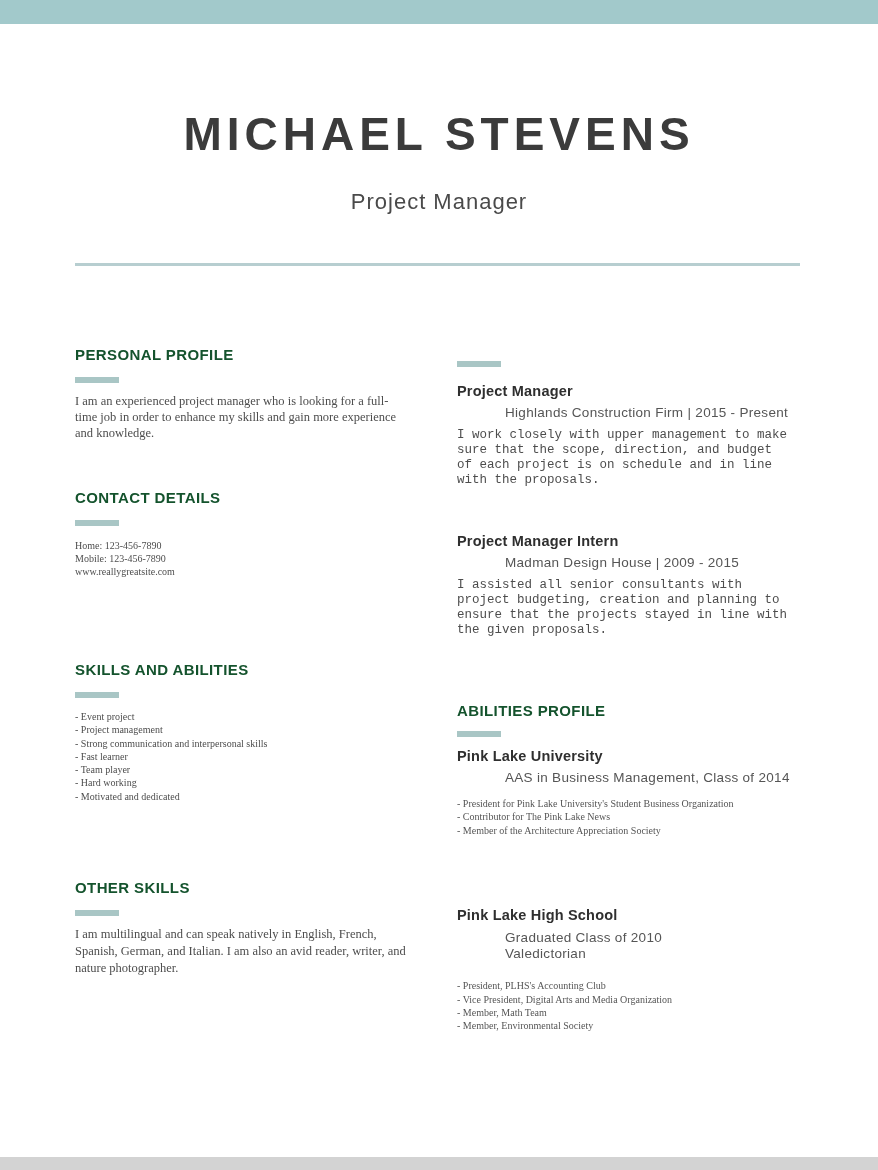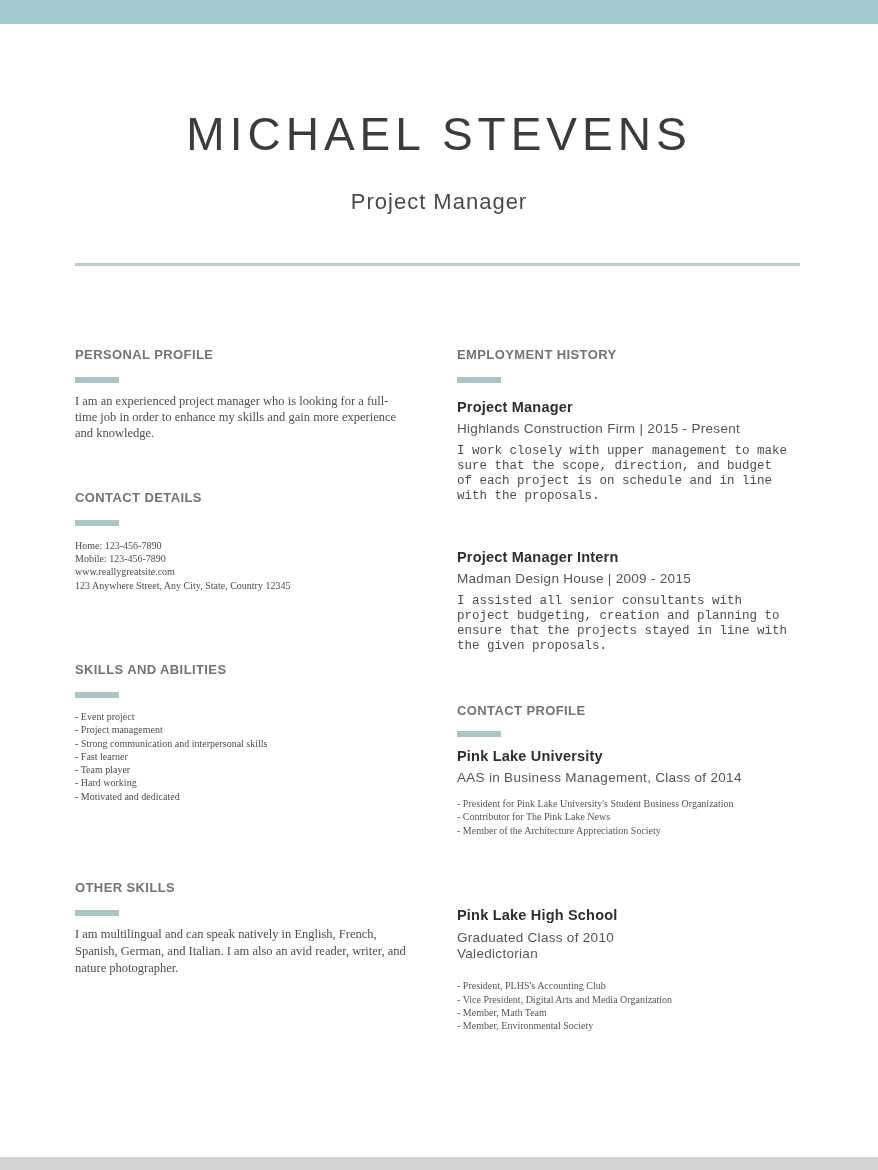--- a/index.html
+++ b/index.html
@@ -19,21 +19,21 @@
   }
   .bottom-bar {
     position: absolute; left: 0; bottom: 0;
     width: 878px; height: 13px;
     background: #d3d3d3;
   }
 
   .name {
     position: absolute; top: 110px; left: 0;
     width: 878px; text-align: center;
-    font-size: 46px; font-weight: normal;
+    font-size: 46px; font-weight: bold;
     letter-spacing: 5px;
     color: #3b3b3b;
     line-height: 48px;
   }
   .subtitle {
     position: absolute; top: 189px; left: 0;
     width: 878px; text-align: center;
     font-size: 22px; color: #4a4a4a;
     letter-spacing: 1px;
     line-height: 26px;
@@ -42,23 +42,23 @@
     position: absolute; top: 263px; left: 75px;
     width: 725px; height: 3px;
     background: #b7ced0;
   }
 
   .section { position: absolute; }
   .col-left  { left: 75px;  width: 332px; }
   .col-right { left: 457px; width: 336px; }
 
   .section-heading {
-    font-size: 13px; font-weight: bold;
+    font-size: 15px; font-weight: bold;
     letter-spacing: 0.4px;
-    color: #737373;
+    color: #14532d;
     line-height: 16px;
   }
   .accent-bar {
     width: 44px; height: 6px;
     background: #a9c6c5;
     margin-top: 14px;
   }
 
   .serif-body {
     font-family: "Liberation Serif", serif;
@@ -77,20 +77,21 @@
 
   .entry-title {
     font-size: 14.5px; font-weight: bold;
     color: #2f2f2f; line-height: 16px;
     letter-spacing: 0.2px;
   }
   .entry-meta {
     font-size: 13.5px; color: #555555;
     line-height: 16px; letter-spacing: 0.3px;
     margin-top: 6px;
+    margin-left: 48px;
   }
   .entry-desc {
     font-family: Liberation Mono, monospace;
     font-size: 12.5px; line-height: 15px;
     color: #4d4d4d;
     margin-top: 7px;
   }
   .entry-bullets {
     font-family: "Liberation Serif", serif;
     font-size: 10px; line-height: 13.4px;
@@ -121,21 +122,20 @@
     <div class="serif-body">I am an experienced project manager who is looking for a full-time job in order to enhance my skills and gain more experience and knowledge.</div>
   </div>
 
   <div class="section col-left" style="top:490px">
     <div class="section-heading">CONTACT DETAILS</div>
     <div class="accent-bar"></div>
     <div class="plain-list">
       <div>Home: 123-456-7890</div>
       <div>Mobile: 123-456-7890</div>
       <div>www.reallygreatsite.com</div>
-      <div>123 Anywhere Street, Any City, State, Country 12345</div>
     </div>
   </div>
 
   <div class="section col-left" style="top:662px">
     <div class="section-heading">SKILLS AND ABILITIES</div>
     <div class="accent-bar"></div>
     <div class="plain-list skills-list">
       <div>- Event project</div>
       <div>- Project management</div>
       <div>- Strong communication and interpersonal skills</div>
@@ -146,38 +146,37 @@
     </div>
   </div>
 
   <div class="section col-left" style="top:880px">
     <div class="section-heading">OTHER SKILLS</div>
     <div class="accent-bar"></div>
     <div class="serif-body" style="line-height:17px">I am multilingual and can speak natively in English, French, Spanish, German, and Italian. I am also an avid reader, writer, and nature photographer.</div>
   </div>
 
   <div class="section col-right" style="top:347px">
-    <div class="section-heading">EMPLOYMENT HISTORY</div>
     <div class="accent-bar"></div>
 
     <div style="margin-top:16px">
       <div class="entry-title">Project Manager</div>
       <div class="entry-meta">Highlands Construction Firm | 2015 - Present</div>
       <div class="entry-desc">I work closely with upper management to make sure that the scope, direction, and budget of each project is on schedule and in line with the proposals.</div>
     </div>
 
     <div class="job-2">
       <div class="entry-title">Project Manager Intern</div>
       <div class="entry-meta">Madman Design House | 2009 - 2015</div>
       <div class="entry-desc">I assisted all senior consultants with project budgeting, creation and planning to ensure that the projects stayed in line with the given proposals.</div>
     </div>
   </div>
 
   <div class="section col-right" style="top:703px">
-    <div class="section-heading">CONTACT PROFILE</div>
+    <div class="section-heading">ABILITIES PROFILE</div>
     <div class="accent-bar" style="margin-top:12px"></div>
 
     <div class="school-1">
       <div class="entry-title">Pink Lake University</div>
       <div class="entry-meta">AAS in Business Management, Class of 2014</div>
       <div class="entry-bullets">
         <div>- President for Pink Lake University's Student Business Organization</div>
         <div>- Contributor for The Pink Lake News</div>
         <div>- Member of the Architecture Appreciation Society</div>
       </div>

